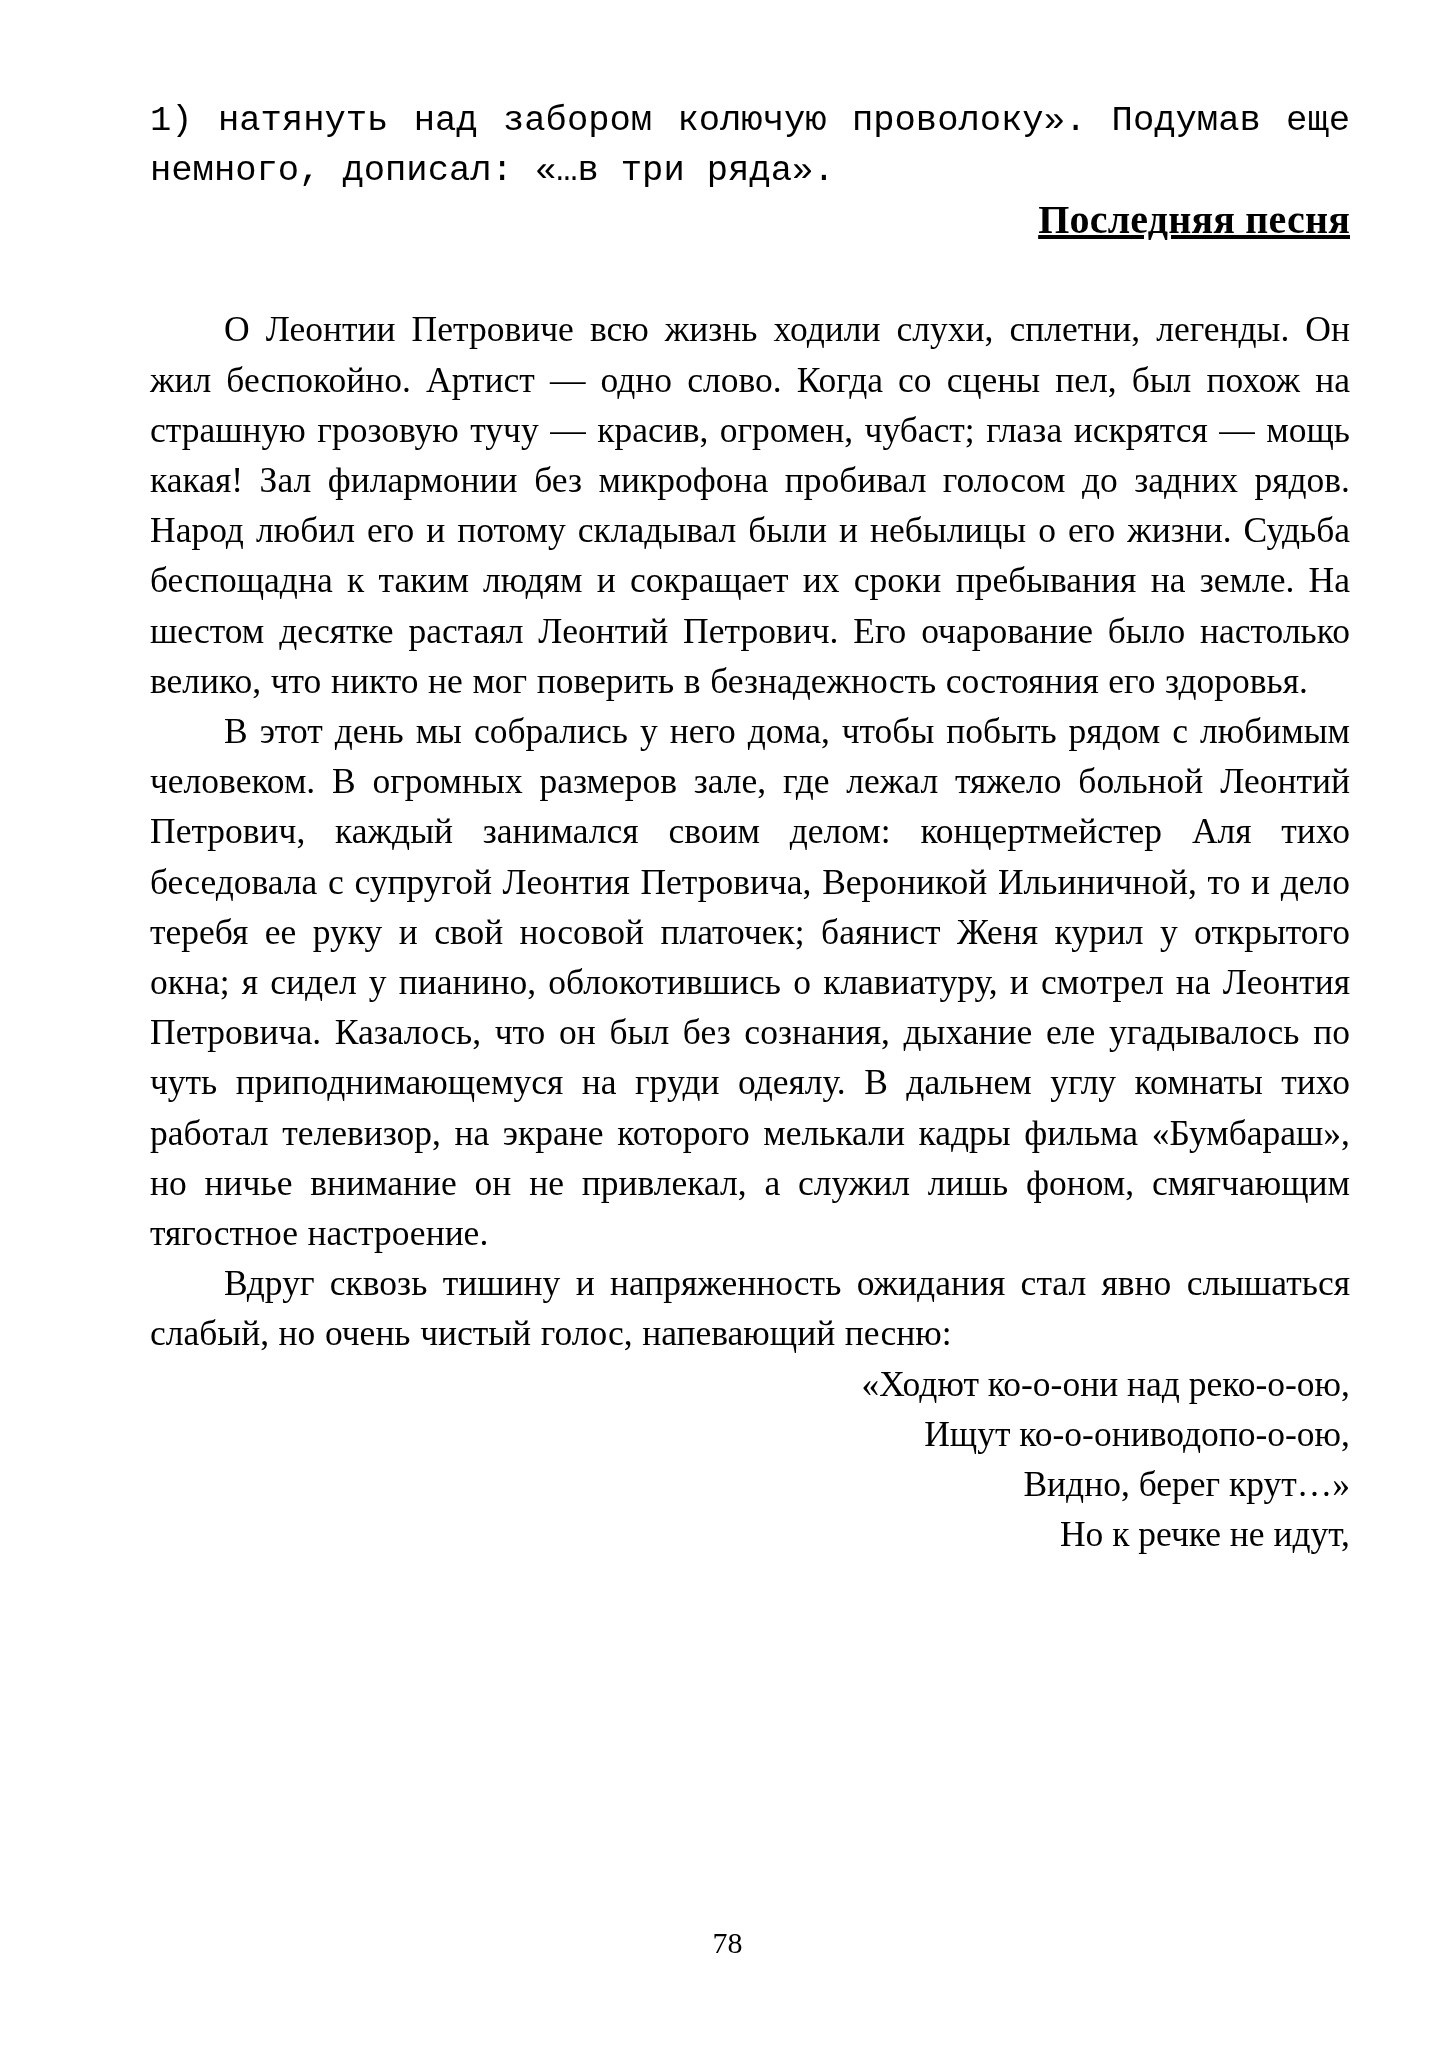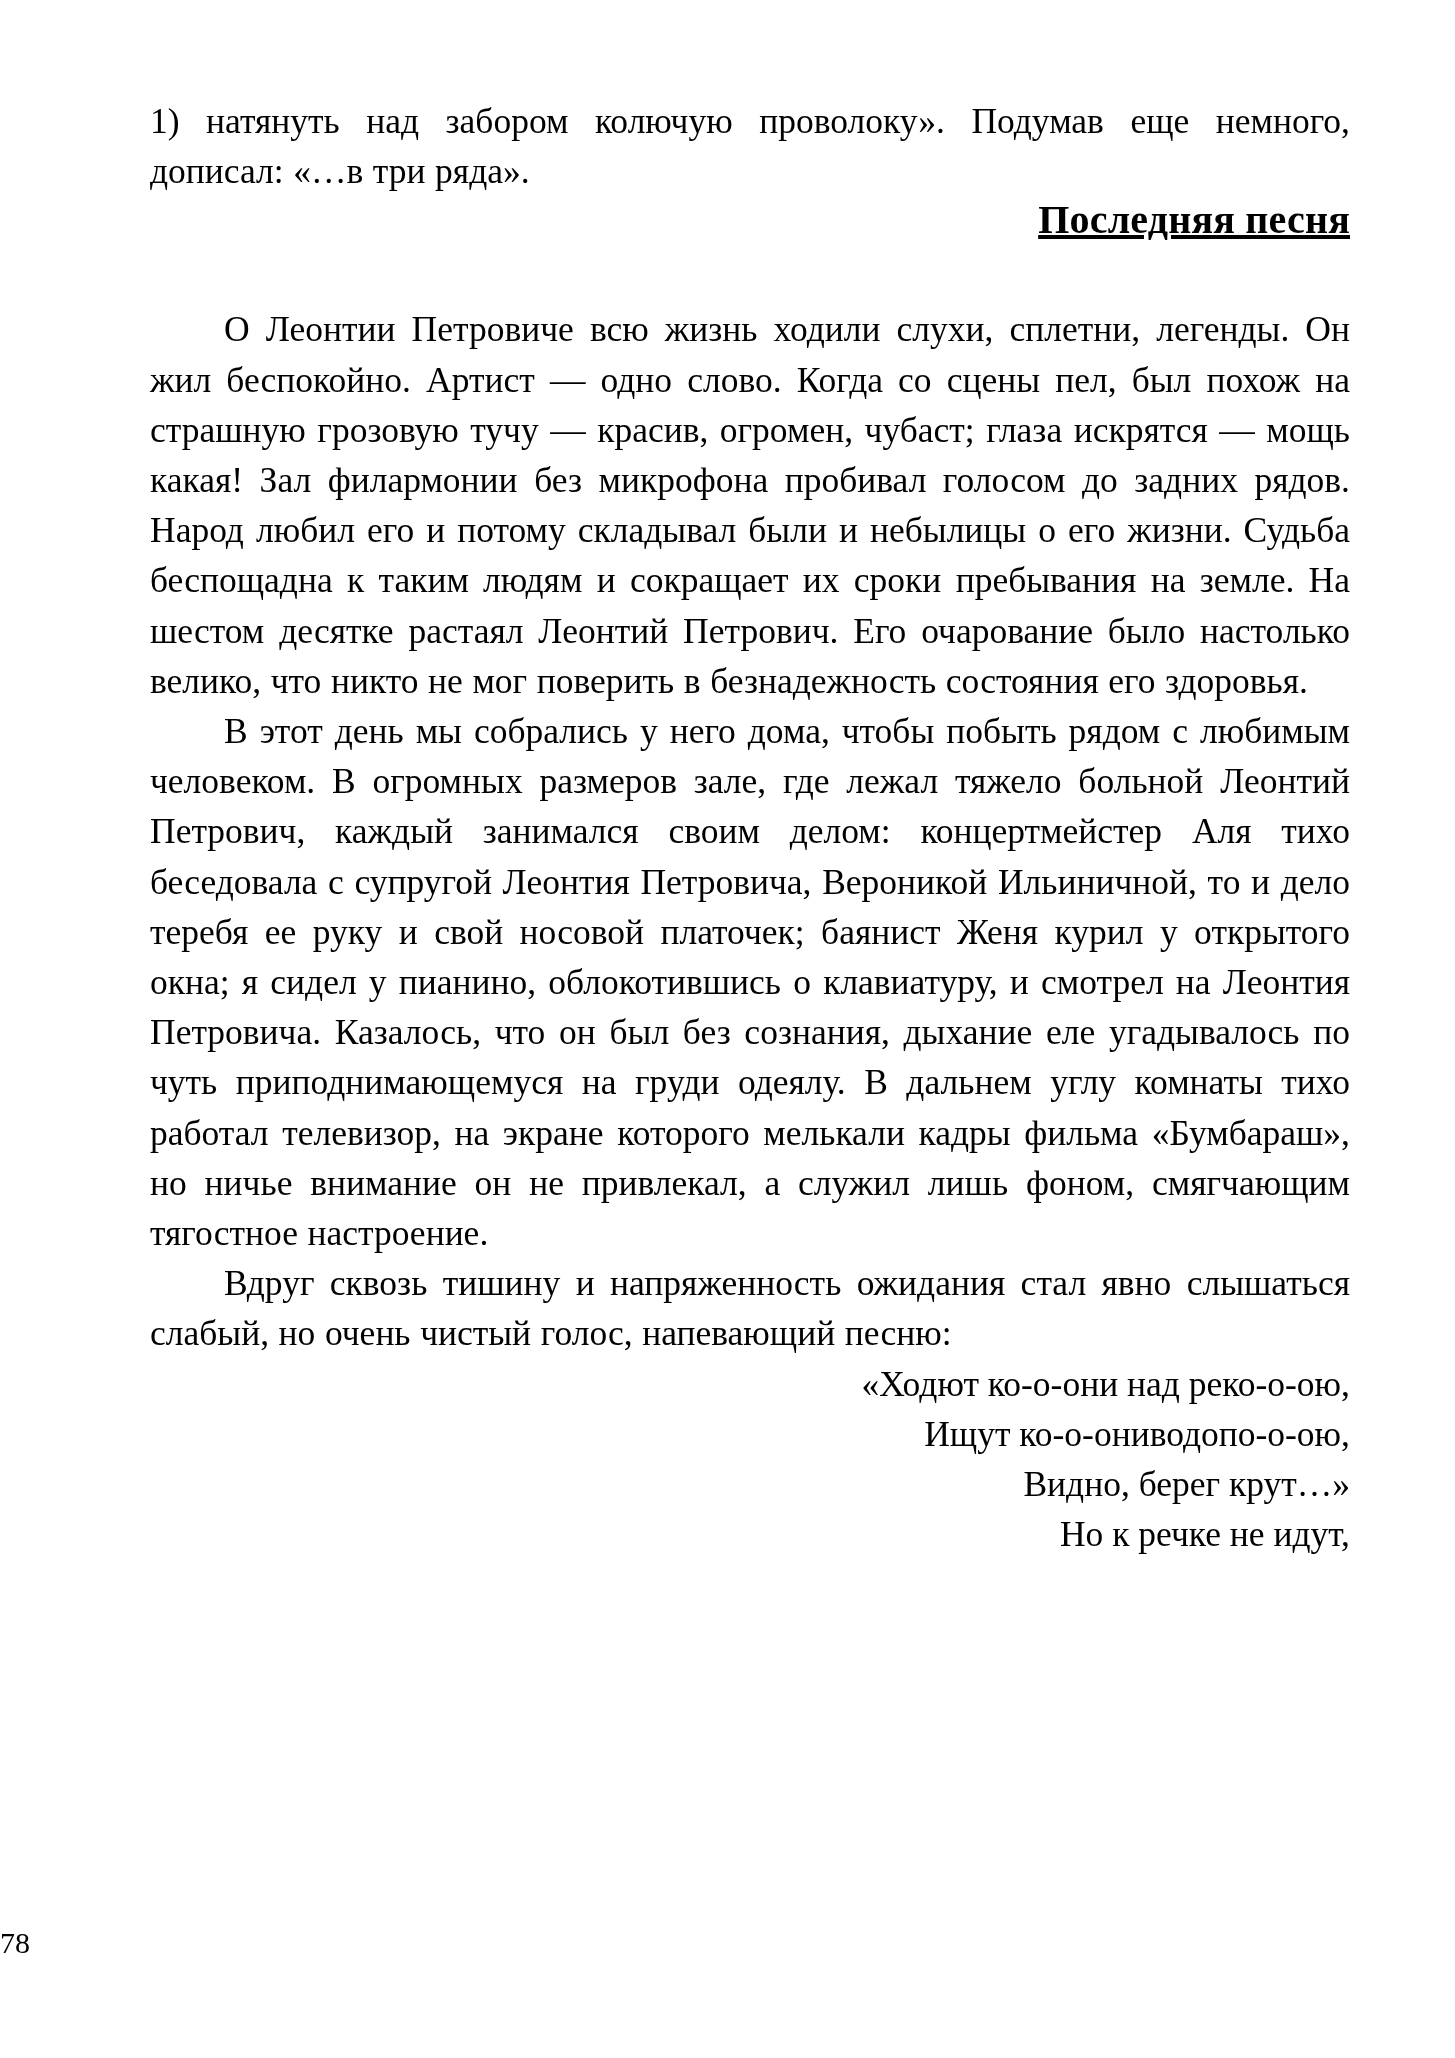--- a/index.html
+++ b/index.html
@@ -41,20 +41,21 @@
     hyphens: none;
     word-spacing: 0.02em;
   }
 
   .para.indent {
     text-indent: 74px;
   }
 
   .para-continue {
     text-indent: 0;
+    font-family: Liberation Mono, monospace;
   }
 
   .title-block {
     margin-bottom: 60px;
     text-align: right;
     text-decoration: underline;
   }
 
   .title {
     font-size: 40px;
@@ -74,21 +75,21 @@
     text-indent: 0;
     padding-left: 74px;
     white-space: nowrap;
   }
 
   .page-number {
     position: absolute;
     left: 0;
     top: 1925px;
     width: 1455px;
-    text-align: left;
+    text-align: center;
     font-size: 30px;
     line-height: 36px;
   }
 </style>
 </head>
 <body>
 
 <div class="page">
 
   <div class="text-column">

